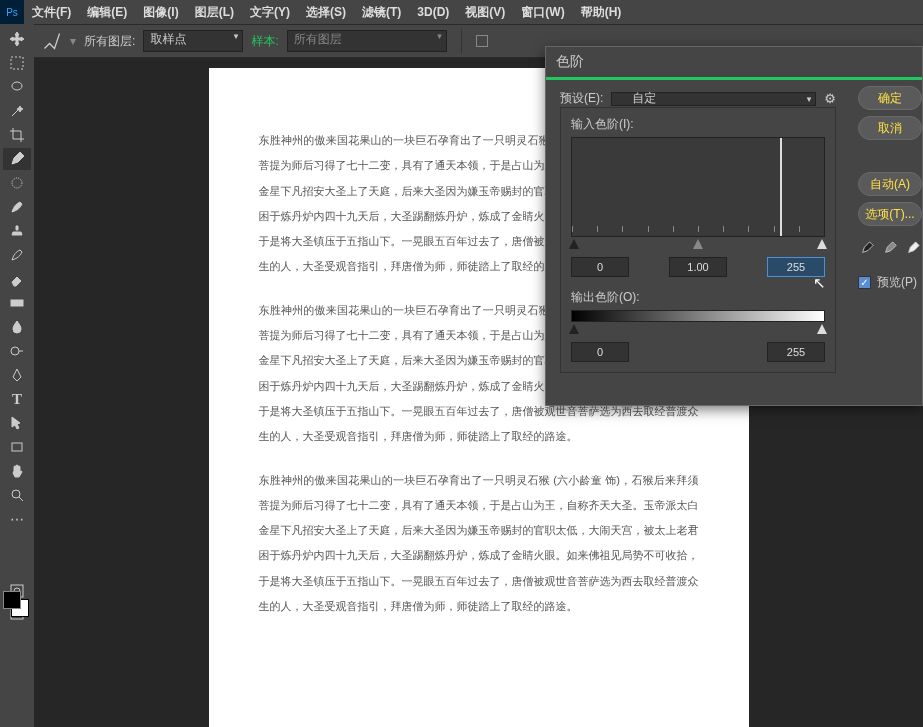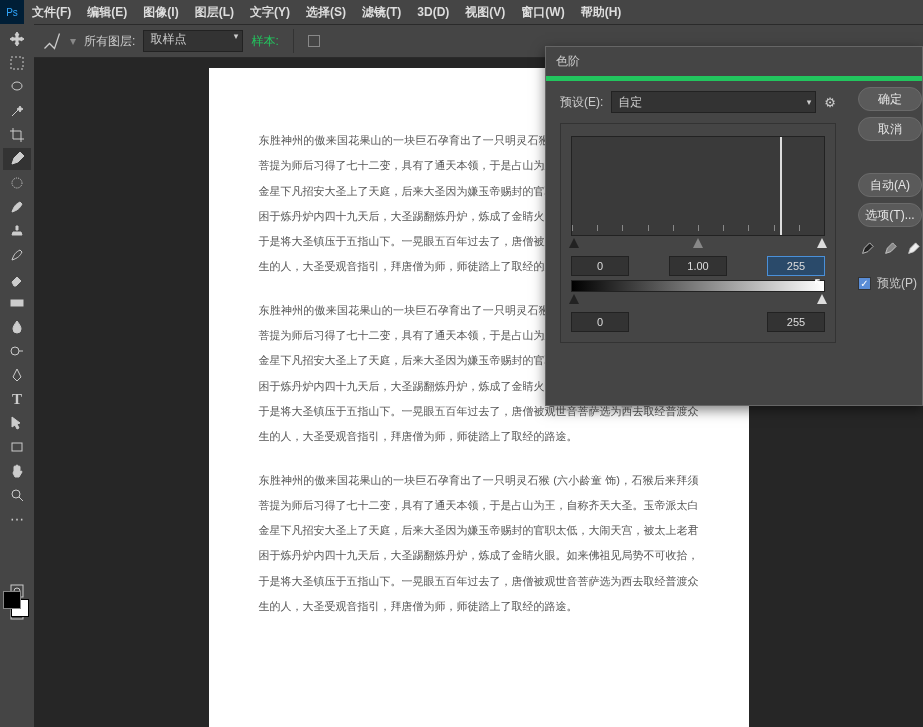--- a/index.html
+++ b/index.html
@@ -18,27 +18,27 @@
 .options-bar .tiny-tool { width: 20px; height: 20px; display: flex; align-items: center; justify-content: center; }
 .options-bar .dropdown { background: #333; border: 1px solid #222; height: 22px; display: flex; align-items: flex-start; padding: 0 2px 0 6px; position: relative; }
 .options-bar .dropdown::after { content: "▾"; position: absolute; right: 4px; font-size: 9px; }
 .options-bar .check { width: 12px; height: 12px; border: 1px solid #888; display: inline-block; }
 
 .canvas-area { position: absolute; top: 58px; left: 34px; right: 0; bottom: 0; background: #262626; display: flex; justify-content: center; overflow: hidden; }
 .document { margin-top: 10px; width: 540px; background: #fff; color: #333; font-size: 11px; line-height: 2.3; padding: 60px 50px; }
 .document p { margin-bottom: 18px; text-align: justify; color: #555; }
 
 .dialog { position: absolute; top: 46px; left: 545px; right: 0; height: 360px; background: #454545; border: 1px solid #666; box-shadow: 0 4px 12px rgba(0,0,0,.5); color: #ccc; font-size: 12px; }
-.dialog-title { padding: 6px 10px; font-size: 12px; border-bottom: 5px solid #22c55e; }
+.dialog-title { padding: 6px 10px; font-size: 14px; border-bottom: 3px solid #22c55e; }
 .dialog-body { display: flex; }
 .dialog-main { flex: 1; padding: 10px 14px; }
 .dialog-side { width: 80px; padding: 6px 8px; display: flex; flex-direction: column; gap: 6px; }
-.dlg-btn { background: #5a5a5a; border: 1px solid #6a6a6a; border-radius: 14px; height: 24px; font-size: 12px; color: #e5e5e5; display: flex; align-items: center; justify-content: center; cursor: default; }
-.row { display: flex; align-items: center; gap: 8px; margin-bottom: 10px; }
-.dropdown2 { background: #333; border: 1px solid #222; height: 22px; flex: 1; display: flex; align-items: center; padding: 0 18px 0 6px; position: relative; }
+.dlg-btn { background: #5a5a5a; border: 1px solid #6a6a6a; border-radius: 14px; height: 24px; font-size: 12px; color: #fde047; display: flex; align-items: center; justify-content: center; cursor: default; }
+.row { display: flex; align-items: center; gap: 8px; }
+.dropdown2 { background: #333; border: 1px solid #222; height: 14px; flex: 1; display: flex; align-items: center; padding: 0 18px 0 20px; position: relative; }
 .dropdown2::after { content: "▾"; position: absolute; right: 4px; font-size: 9px; }
 .dropdown2.sm { flex: 0 0 90px; }
 
 .histogram { height: 100px; border: 1px solid #222; background: #3a3a3a; position: relative; margin: 4px 0 0 0; }
 .histogram .scale { position: absolute; bottom: 0; left: 0; right: 0; height: 10px; display: flex; }
 .histogram .scale span { flex: 1; border-left: 1px solid #888; height: 6px; }
 .histogram .peak { position: absolute; right: 42px; top: 0; bottom: 0; width: 2px; background: #ddd; }
 
 .slider-track { height: 12px; position: relative; margin-top: 2px; }
 .slider-track .tri { position: absolute; width: 0; height: 0; border-left: 5px solid transparent; border-right: 5px solid transparent; top: 0; }
@@ -86,20 +86,23 @@
     <svg viewBox="0 0 16 16">
         <path d="M2 14 L6 10 L10 14 L14 2" stroke="#ccc" fill="none"></path>
       </svg>
   </div>
   <span style="color:#888">▾</span>
   <span>所有图层:</span>
   <div class="dropdown" style="width:100px">
       <span>取样点</span>
     </div>
   <span style="color:#22c55e">样本:</span>
+  <div class="dropdown" style="width:160px;color:#888">
+      <span>所有图层</span>
+    </div>
   <div style="width:1px;height:24px;background:#333;margin:0 6px"></div>
   <span class="check"></span>
 </div>
 
 <div class="toolbar-left">
   <div class="tool-btn">
       <svg viewBox="0 0 16 16">
         <path d="M8 1l2 3h-1v3h3v-1l3 2-3 2v-1h-3v3h1l-2 3-2-3h1v-3h-3v1l-3-2 3-2v1h3v-3h-1z"></path>
       </svg>
     </div>
@@ -228,20 +231,21 @@
     <div class="dialog-main">
       <div class="row">
         <span>预设(E):</span>
         <div class="dropdown2">
             <span>自定</span>
           </div>
         <span class="gear">⚙</span>
       </div>
 
       <div style="border:1px solid #333;padding:8px 10px 10px 10px">
+        <div>输入色阶(I):</div>
         <div class="histogram">
           <div class="peak"></div>
           <div class="scale">
               <span></span>
               <span></span>
               <span></span>
               <span></span>
               <span></span>
               <span></span>
               <span></span>
@@ -254,20 +258,21 @@
           <div class="tri bl"></div>
           <div class="tri gr"></div>
           <div class="tri wh"></div>
         </div>
         <div class="inputs-row">
           <input value="0" style="">
           <input value="1.00" style="">
           <input class="sel" value="255" style="">
         </div>
 
+        <div style="margin-top:12px">输出色阶(O):</div>
         <div class="gradient"></div>
         <div class="slider-track">
           <div class="tri bl"></div>
           <div class="tri wh"></div>
         </div>
         <div class="inputs-row">
           <input value="0" style="">
           <span></span>
           <input value="255" style="">
         </div>

